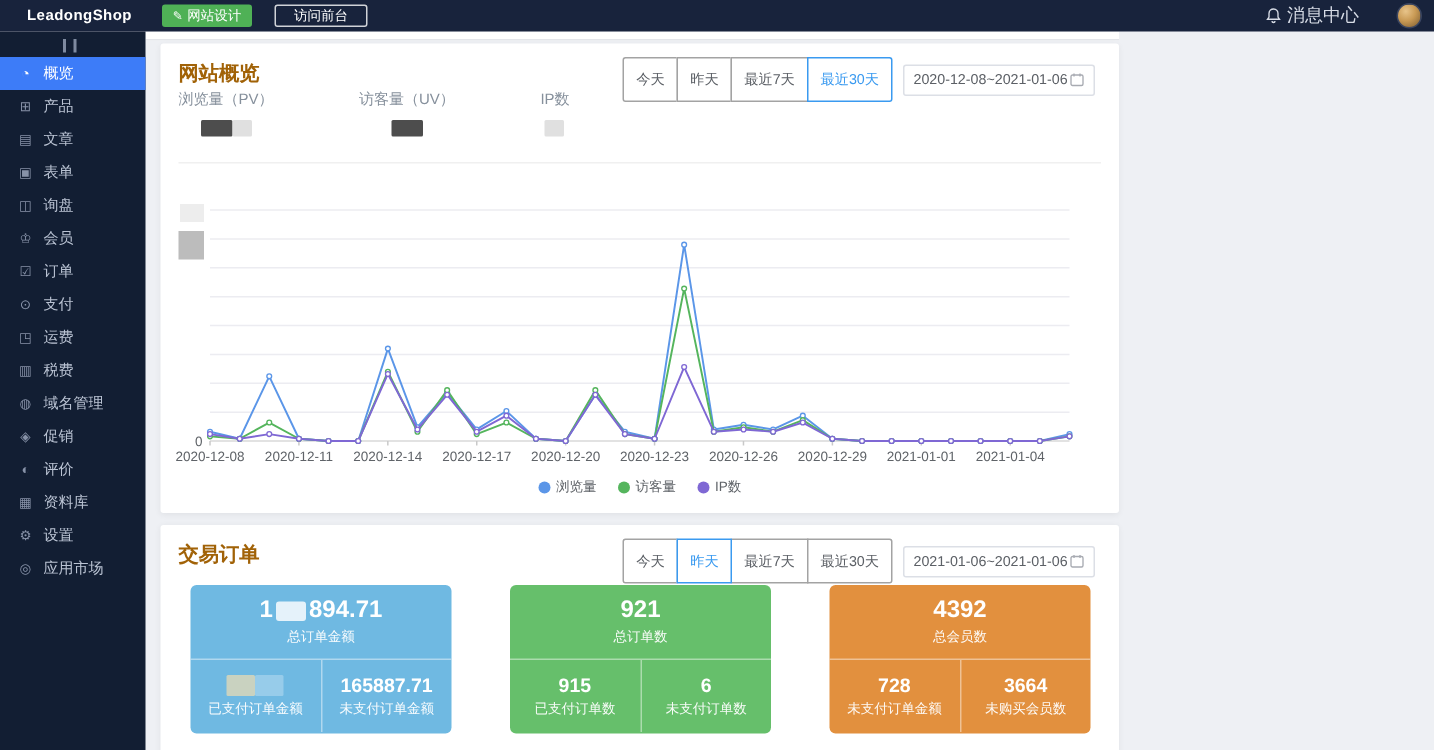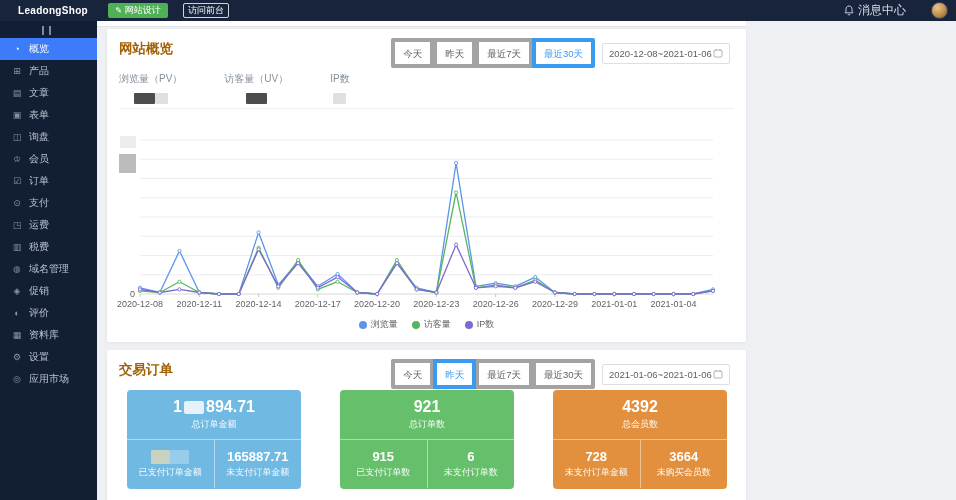--- a/index.html
+++ b/index.html
@@ -10,21 +10,21 @@
     -webkit-font-smoothing:antialiased;
   }
   
   .topbar{position:absolute;left:0;top:0;width:956px;height:21px;background:#18233c;z-index:5;}
   .logo{position:absolute;left:18px;top:0;height:21px;line-height:21px;color:#fff;
         font-size:10px;font-weight:bold;letter-spacing:.3px;cursor:pointer;}
   .btn-design{position:absolute;left:108px;top:3px;width:60px;height:15px;background:#4fb156;
         border:none;border-radius:2px;color:#fff;font-size:9px;display:flex;align-items:center;
         justify-content:center;gap:3px;cursor:pointer;padding:0;}
   .btn-design .pencil{font-size:8px;line-height:8px;}
-  .btn-visit{position:absolute;left:183px;top:3px;width:46px;height:15px;background:transparent;
+  .btn-visit{position:absolute;left:183px;top:3px;width:62px;height:15px;background:transparent;
         border:1px solid rgba(255,255,255,.8);border-radius:2px;color:#fff;font-size:9px;
         cursor:pointer;padding:0;box-sizing:border-box;}
   .msg{position:absolute;right:50px;top:0;height:21px;display:flex;align-items:center;gap:4px;
         color:#d7dce6;font-size:12px;cursor:pointer;}
   .avatar{position:absolute;right:8px;top:2px;width:17px;height:17px;border-radius:50%;
         background:radial-gradient(circle at 35% 30%,#e8c48a 0%,#c99a55 45%,#7a5a2e 100%);
         border:1px solid #3a4560;box-sizing:border-box;cursor:pointer;}
   
   .sidebar{position:absolute;left:0;top:21px;width:97px;height:479px;background:#121e33;z-index:4;}
   .collapse{position:absolute;left:42px;top:5px;width:9px;height:9px;cursor:pointer;
@@ -41,31 +41,31 @@
         border-bottom:1px solid #e3e5ea;}
   .card{position:absolute;left:10px;width:639px;background:#fff;border-radius:2px;
         box-shadow:0 1px 4px rgba(0,0,0,.06);}
   .card h2{position:absolute;left:12px;top:11px;margin:0;font-size:13.5px;color:#a16207;
         font-weight:bold;}
   .ovcard{top:8px;height:313px;}
   .orcard{top:329px;height:171px;}
   
   .filters{position:absolute;top:9px;right:16px;display:flex;align-items:center;gap:7px;}
   .seg{display:flex;}
-  .seg-btn{height:30px;line-height:19px;padding:0 8px;border:4px solid #a3a3a3;background:#fff;
+  .seg-btn{height:30px;line-height:19px;padding:0 8px;border:1px solid #a3a3a3;background:#fff;
         color:#5c6066;font-size:9.5px;margin-left:-1px;cursor:pointer;box-sizing:border-box;
         position:relative;white-space:nowrap;}
   .seg-btn:first-child{border-radius:2px 0 0 2px;margin-left:0;}
   .seg-btn:last-child{border-radius:0 2px 2px 0;}
   .seg-btn.active{color:#3a9af0;border-color:#3a9af0;z-index:2;}
   .datebox{height:21px;width:128px;box-sizing:border-box;border:1px solid #dcdfe6;border-radius:2px;
         background:#fff;display:flex;align-items:center;justify-content:space-between;
         padding:0 6px;font-size:9.5px;color:#5c6066;cursor:pointer;white-space:nowrap;}
   
-  .stats{position:absolute;left:12px;top:43px;display:flex;gap:42px;}
+  .stats{position:absolute;left:12px;top:30px;display:flex;gap:57px;}
   .stat{text-align:center;}
   .stat .slabel{font-size:10px;color:#86909c;}
   .stat .sval{margin-top:7px;display:flex;justify-content:center;align-items:center;gap:0;}
   .cen{display:inline-block;height:11px;border-radius:1px;}
   .cen.dark{width:21px;background:#4d4d4d;}
   .cen.light{width:13px;background:#e0e0e0;}
   .divider{position:absolute;left:12px;right:12px;top:79px;height:1px;background:#f0f0f0;}
   
   .legend{position:absolute;left:0;right:0;top:289px;display:flex;justify-content:center;
         gap:14px;align-items:center;}

